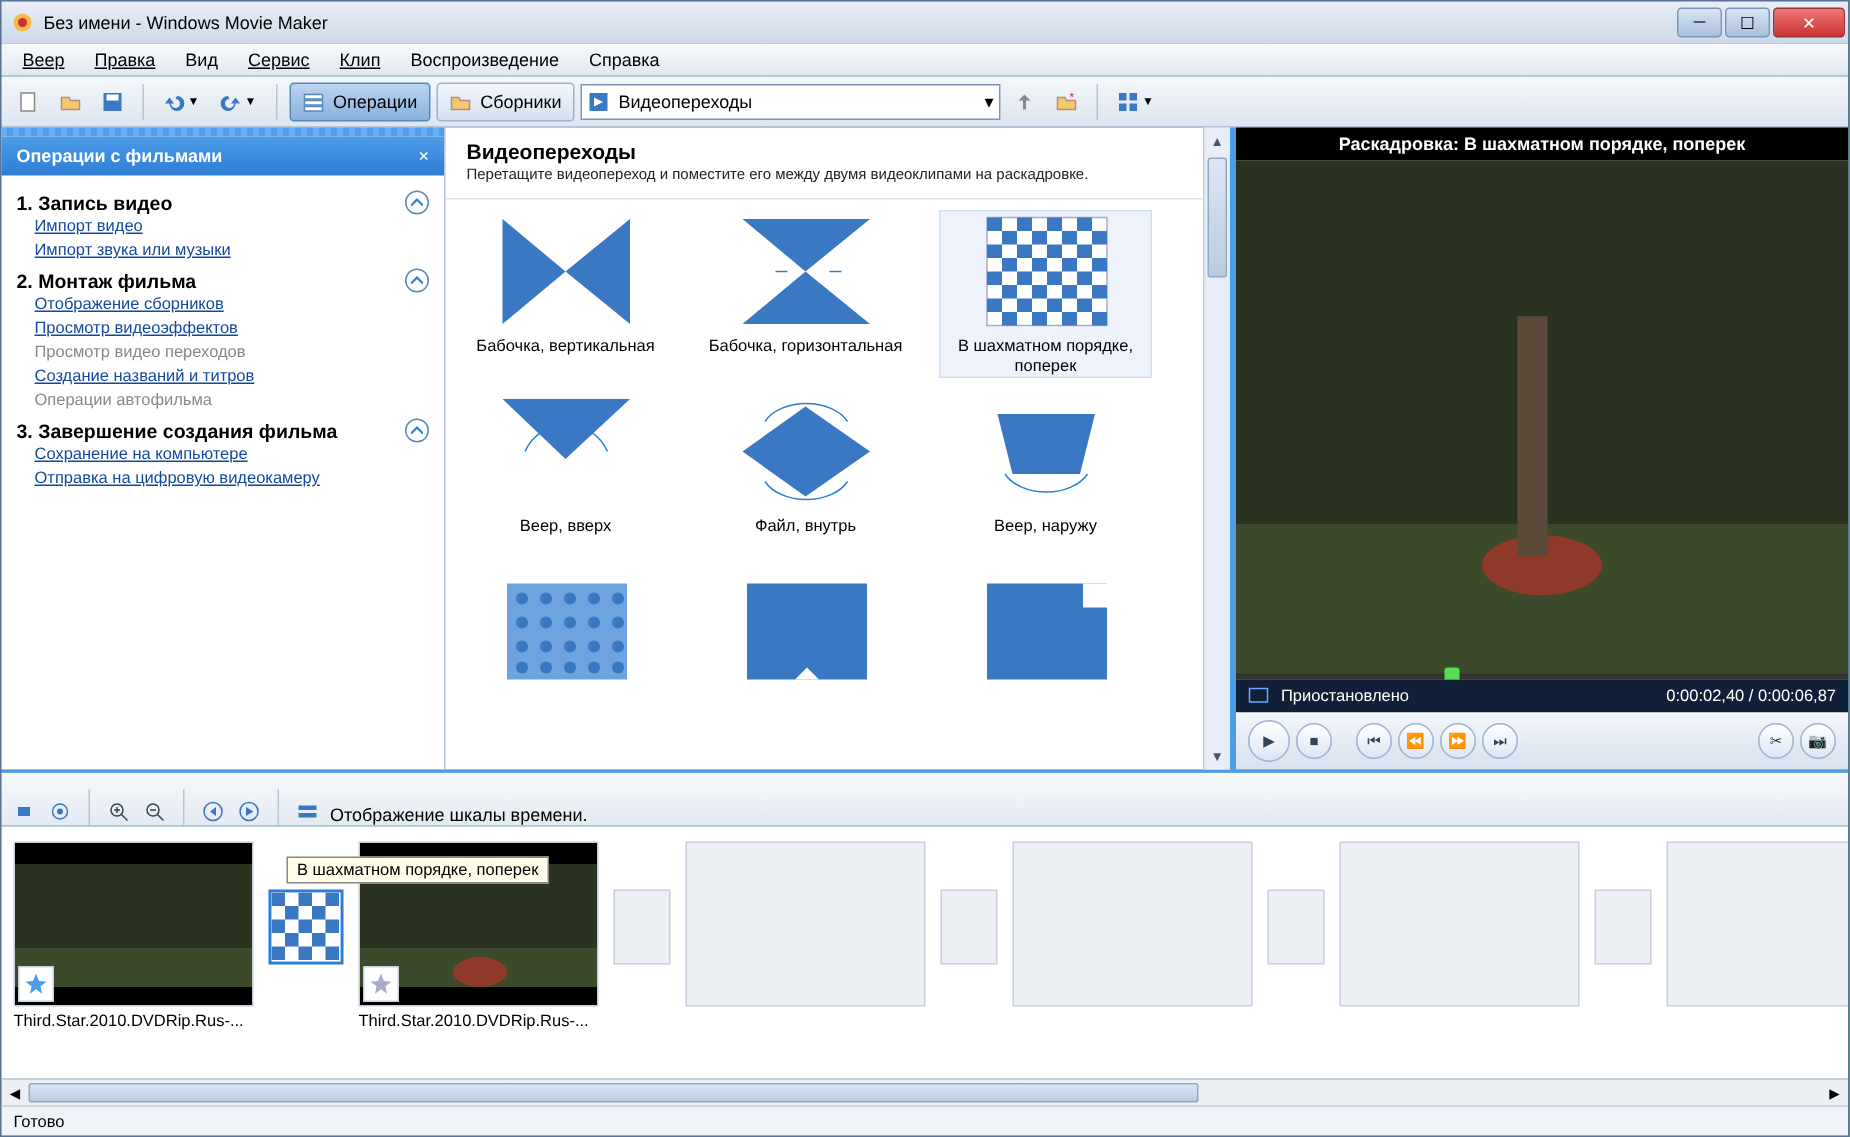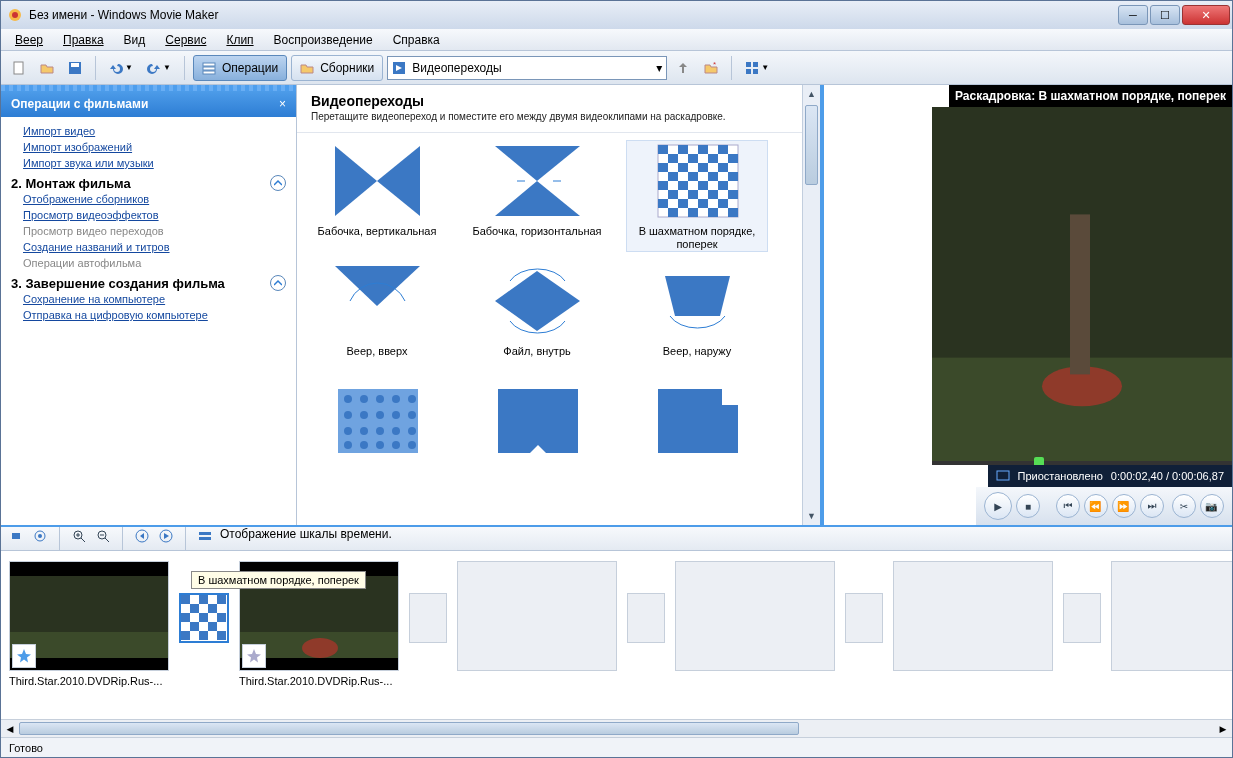--- a/index.html
+++ b/index.html
@@ -54,33 +54,33 @@
 .trans-thumb { width: 95px; height: 80px; display: flex; align-items: center; justify-content: center; }
 .trans-item.selected { background: #eef3fb; outline: 1px solid #cdddf2; }
 .trans-label { font-size: 11px; text-align: center; line-height: 1.2; min-height: 26px; }
 .vscroll { position: absolute; right: 0; top: 0; width: 18px; height: 100%; background: #e9eef6; border-left: 1px solid #c2cede; }
 .vscroll .thumb { position: absolute; left: 2px; right: 2px; top: 2px; height: 80px; background: linear-gradient(#dbe6f4,#b9ccdf); border: 1px solid #8fa9c8; border-radius: 2px; }
 .vscroll .arr { position: absolute; left: 0; right: 0; height: 18px; display: flex; align-items: center; justify-content: center; font-size: 9px; color: #456; }
 .vscroll .arr.up { top: 0; }
 .vscroll .arr.dn { bottom: 0; }
 
 
-.preview { width: 412px; background: #fff; border-left: 4px solid #4d9ce9; display: flex; flex-direction: column; align-items: flex-end; }
+.preview { width: 412px; background: #fff; border-left: 4px solid #4d9ce9; display: flex; flex-direction: column; }
 .preview-title { background: #000; color: #fff; font-size: 12px; font-weight: bold; text-align: center; padding: 4px 6px; }
 .preview-video { flex: 1; background: #222; position: relative; overflow: hidden; }
 .pv-status { background: #102038; color: #fff; font-size: 11px; display: flex; align-items: center; padding: 4px 8px; gap: 8px; }
 .pv-status .time { margin-left: auto; }
 .pv-controls { height: 38px; background: linear-gradient(#f4f7fb,#d7e1ee); display: flex; align-items: center; padding: 0 8px; gap: 4px; }
 .pv-controls .rbtn { width: 24px; height: 24px; border: 1px solid #9bb4d2; border-radius: 50%; background: linear-gradient(#fff,#dbe6f4); display: flex; align-items: center; justify-content: center; font-size: 10px; color: #345; }
 .pv-controls .rbtn.big { width: 28px; height: 28px; }
 .pv-seek { position: absolute; left: 0; right: 0; bottom: 0; height: 4px; background: #333; }
 .pv-seek .pos { position: absolute; left: 34%; top: -4px; width: 10px; height: 10px; background: #5d5; border-radius: 2px; }
 
 
-.tl-toolbar { height: 26px; background: linear-gradient(#f7f9fc,#e4eaf2); display: flex; align-items: flex-start; padding: 0 6px; gap: 6px; border-top: 2px solid #4d9ce9; border-bottom: 1px solid #b7c5d8; font-size: 12px; }
+.tl-toolbar { height: 38px; background: linear-gradient(#f7f9fc,#e4eaf2); display: flex; align-items: flex-end; padding: 0 6px; gap: 6px; border-top: 2px solid #4d9ce9; border-bottom: 1px solid #b7c5d8; font-size: 12px; }
 .tl-toolbar .ic { width: 18px; height: 18px; display: flex; align-items: center; justify-content: center; color: #345; }
 
 
 .storyboard { height: 168px; background: #fff; display: flex; align-items: flex-start; padding: 10px 8px 4px; gap: 10px; overflow: hidden; position: relative; }
 .clip-slot { width: 160px; display: flex; flex-direction: column; gap: 4px; }
 .clip-thumb { width: 160px; height: 110px; background: #eceff4; border: 1px solid #c6cfdb; position: relative; overflow: hidden; }
 .clip-thumb .fx { position: absolute; left: 2px; bottom: 2px; width: 24px; height: 24px; background: #fff; border: 1px solid #c6cfdb; display: flex; align-items: center; justify-content: center; }
 .clip-label { font-size: 11px; }
 .trans-slot { width: 50px; height: 50px; align-self: center; margin-top: -40px; border: 1px solid #c6cfdb; background: #eceff4; display: flex; align-items: center; justify-content: center; position: relative; }
 .trans-slot.filled { border: 2px solid #2d7dd4; }
@@ -208,22 +208,29 @@
 
   <div class="main">
 
     <div class="tasks">
       <div class="dots"></div>
       <div class="tasks-header">
         <span>Операции с фильмами</span>
         <span class="x">×</span>
       </div>
       <div class="task-body">
+        <div class="section-head">
+          <span>1. Запись видео</span>
+          <span class="chev">
+              <svg width="8" height="8">
+                <path d="M0 6l4-4 4 4" stroke="#2d7dd4" fill="none" stroke-width="1.5"></path>
+              </svg>
+            </span>
+        </div>
         <a class="task-link">Импорт видео</a>
-        <a class="task-link">Импорт изображений</a>
         <a class="task-link">Импорт звука или музыки</a>
 
         <div class="section-head">
           <span>2. Монтаж фильма</span>
           <span class="chev">
               <svg width="8" height="8">
                 <path d="M0 6l4-4 4 4" stroke="#2d7dd4" fill="none" stroke-width="1.5"></path>
               </svg>
             </span>
         </div>
@@ -235,21 +242,21 @@
 
         <div class="section-head">
           <span>3. Завершение создания фильма</span>
           <span class="chev">
               <svg width="8" height="8">
                 <path d="M0 6l4-4 4 4" stroke="#2d7dd4" fill="none" stroke-width="1.5"></path>
               </svg>
             </span>
         </div>
         <a class="task-link">Сохранение на компьютере</a>
-        <a class="task-link">Отправка на цифровую компьютере</a>
+        <a class="task-link">Отправка на цифровую видеокамеру</a>
       </div>
     </div>
 
     <div class="collection">
       <div class="coll-head">
         <h2>Видеопереходы</h2>
         <p>Перетащите видеопереход и поместите его между двумя видеоклипами на раскадровке.</p>
       </div>
       <div class="coll-grid" id="coll-grid">
           <div class="trans-item">

